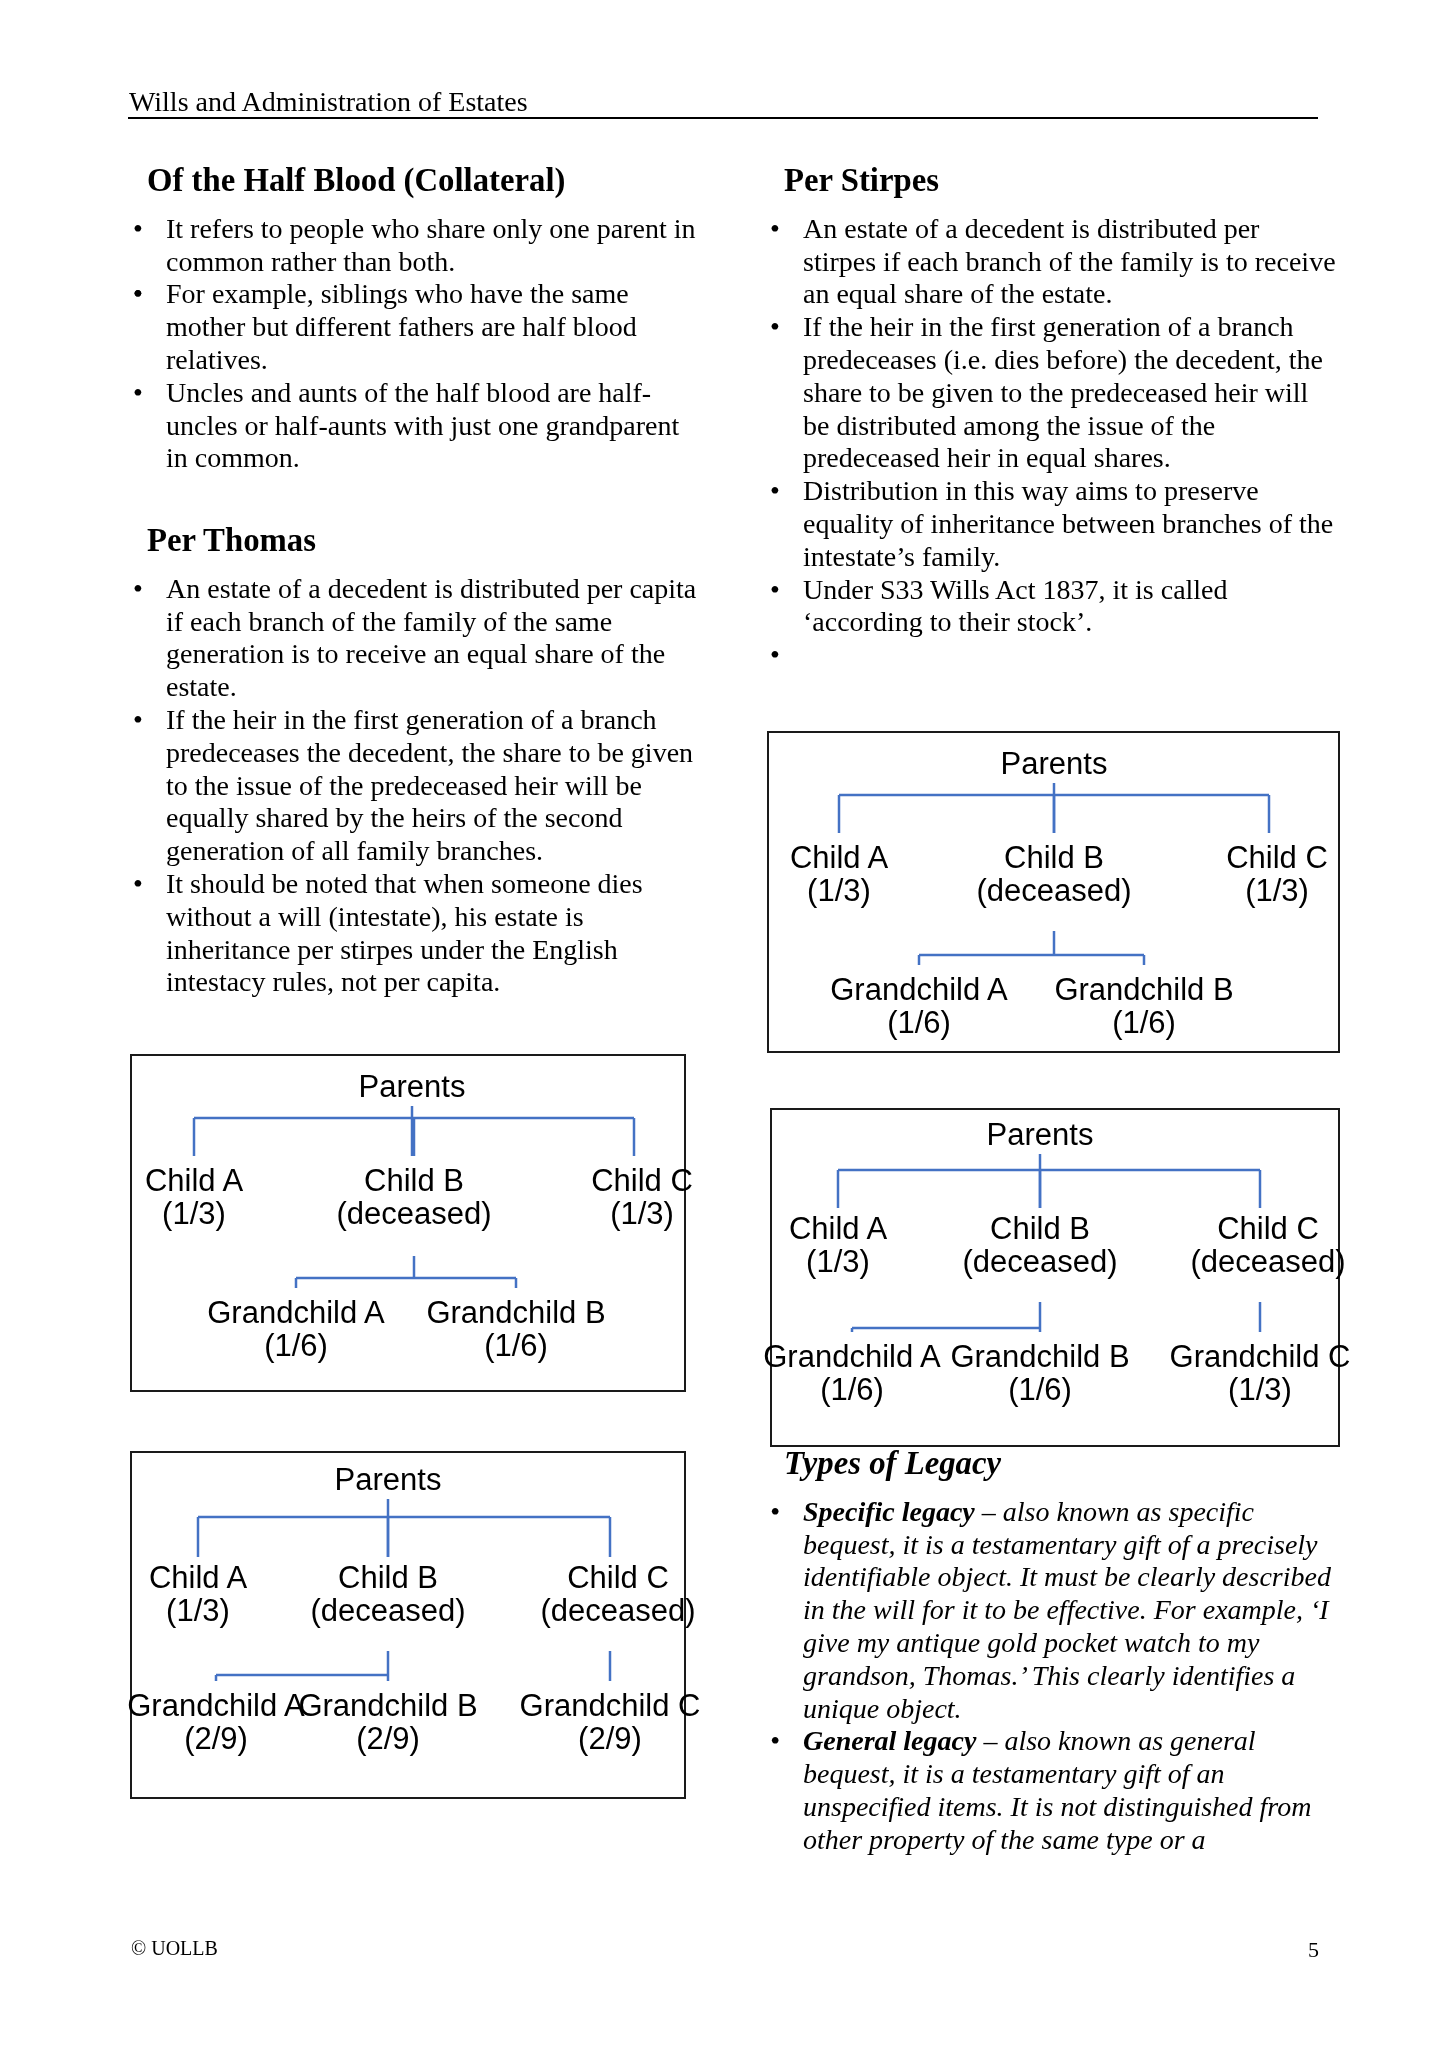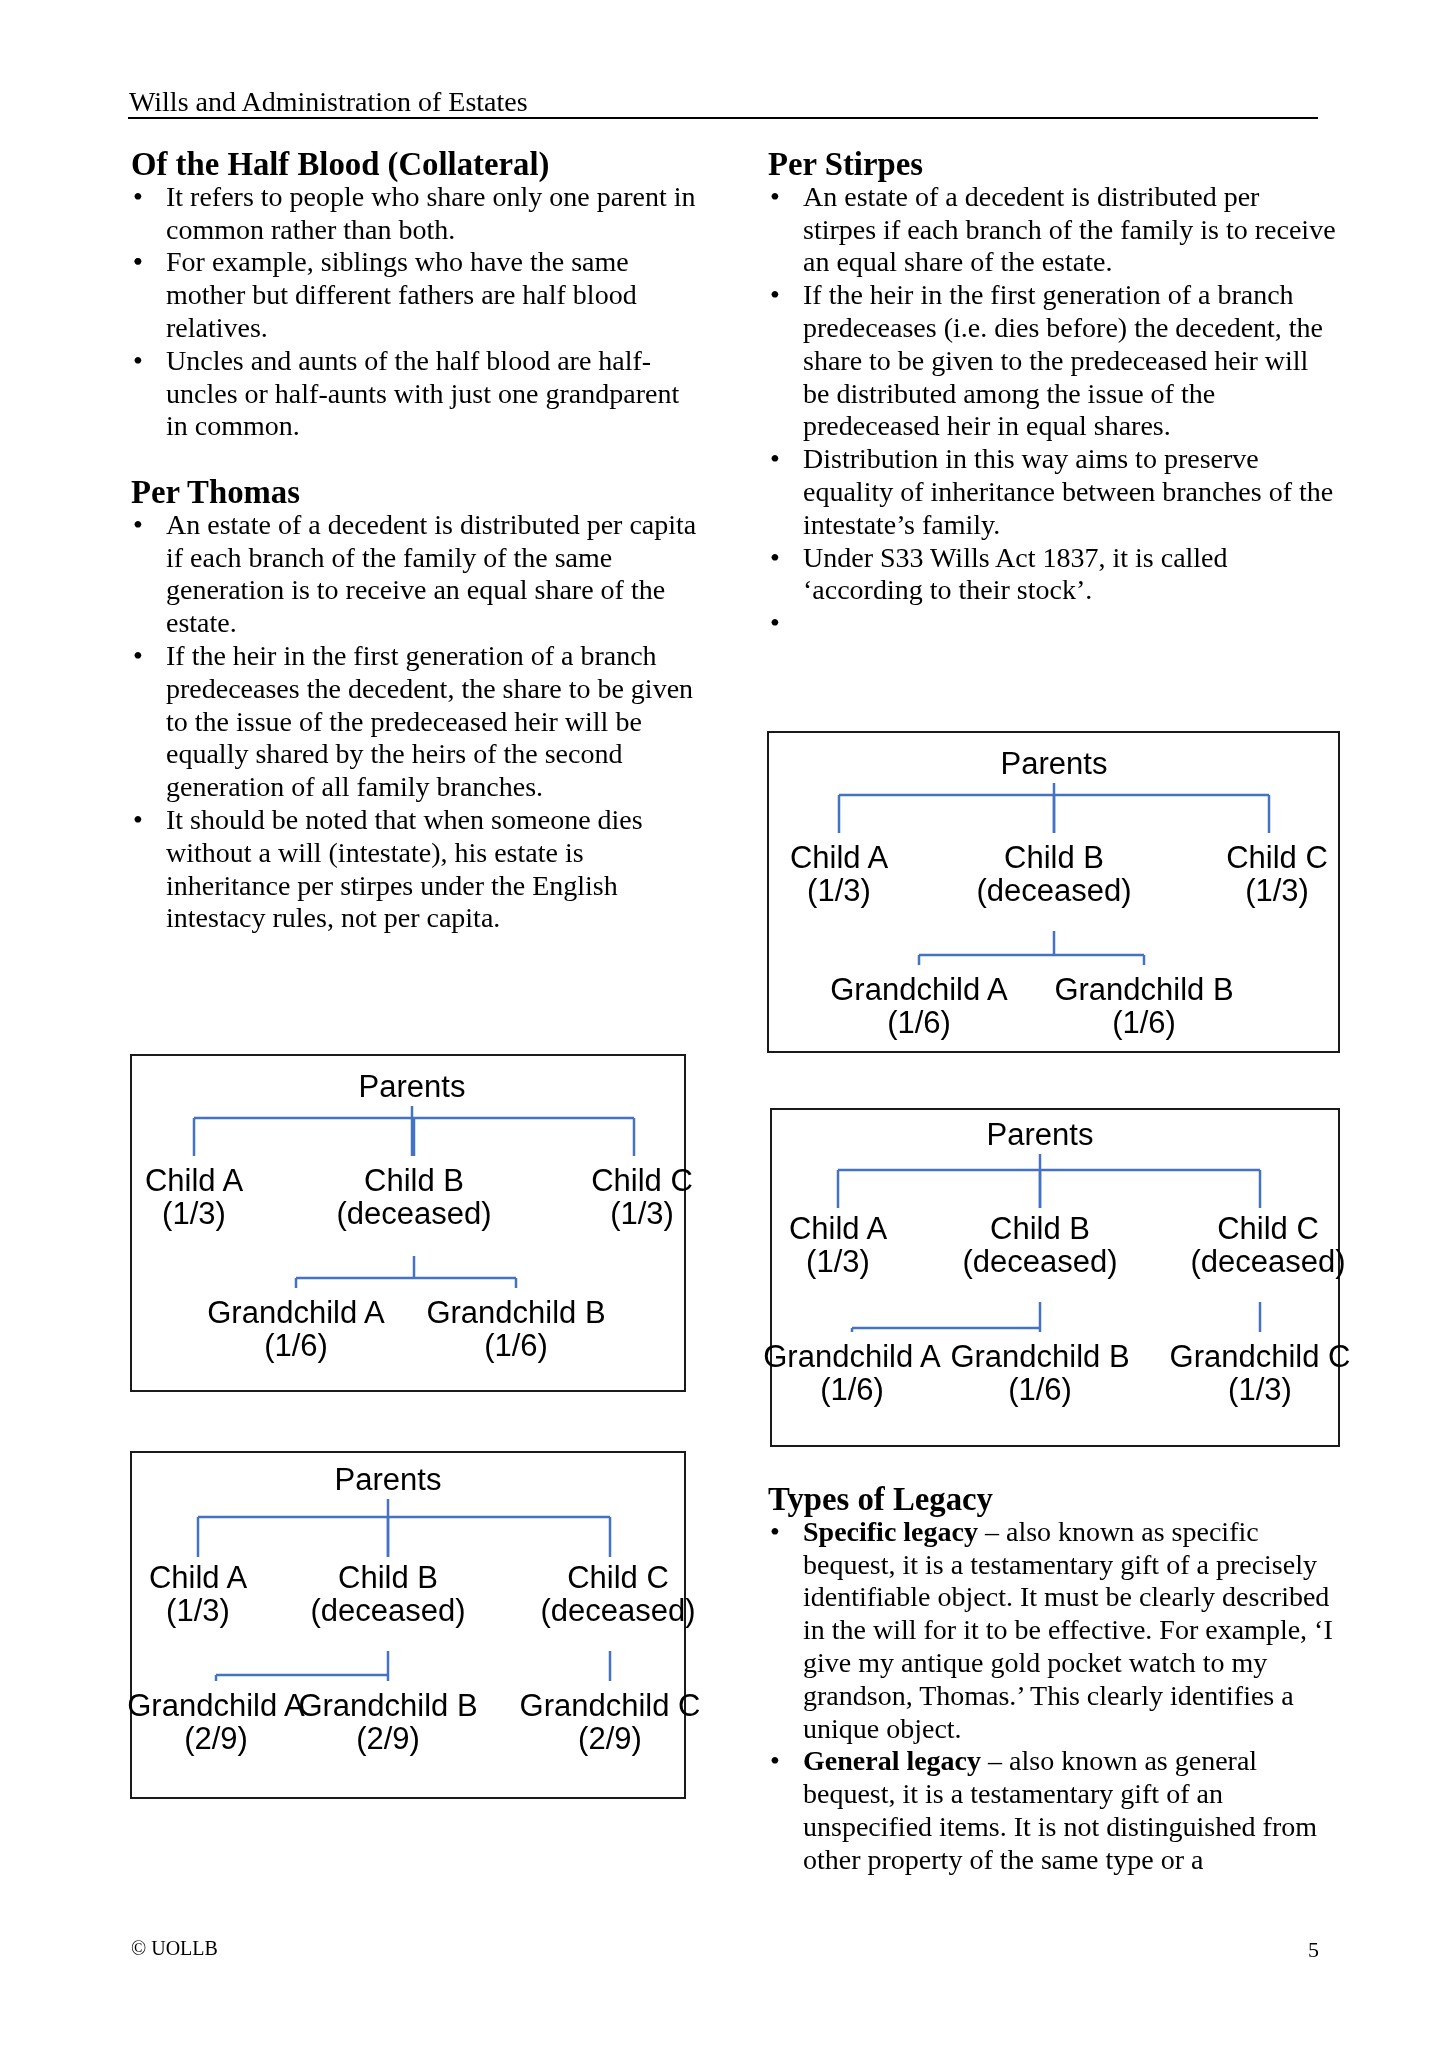--- a/index.html
+++ b/index.html
@@ -2,21 +2,21 @@
 <html><head>
 <meta charset="utf-8">
 <style>
   html, body { margin: 0; padding: 0; background: #ffffff; }
   body { width: 1445px; height: 2045px; position: relative; overflow: hidden; color: #000; font-family: "Liberation Serif", serif; }
   .running-header { position: absolute; left: 129px; top: 86px; font-size: 28px; }
   .header-rule { position: absolute; left: 128px; top: 117px; width: 1190px; height: 2px; background: #000; }
   .col { position: absolute; font-size: 28px; line-height: 32.8px; }
   .col-left { left: 131px; top: 148px; width: 570px; }
   .col-right { left: 768px; top: 148px; width: 570px; }
-  .section-heading { font-weight: bold; margin: 0; }
+  .section-heading { font-weight: bold; margin: 16px; }
   ul.bullets { list-style: none; margin: 0; padding: 0; }
   ul.bullets li { position: relative; padding-left: 35px; }
   ul.bullets li .bullet { position: absolute; left: 2px; top: 0; }
   .gap { height: 32.8px; }
   .lead { font-weight: bold; }
   .diagram { position: absolute; border: 2px solid #1a1a1a; background: #fff; font-family: "Liberation Sans", sans-serif; font-size: 31px; }
   .diagram svg { position: absolute; left: 0; top: 0; overflow: visible; }
   .node { position: absolute; text-align: center; line-height: 33px; white-space: nowrap; transform: translateX(-50%); }
   .footer-left { position: absolute; left: 131px; top: 1937px; font-size: 20px; }
   .footer-right { position: absolute; left: 1308px; top: 1937px; font-size: 22px; }
@@ -54,21 +54,21 @@
     <ul class="bullets">
       <li><span class="bullet">•</span><span>An estate of a decedent is distributed per stirpes if each branch of the family is to receive an equal share of the estate.</span></li>
       <li><span class="bullet">•</span><span>If the heir in the first generation of a branch predeceases (i.e. dies before) the decedent, the share to be given to the predeceased heir will be distributed among the issue of the predeceased heir in equal shares.</span></li>
       <li><span class="bullet">•</span><span>Distribution in this way aims to preserve equality of inheritance between branches of the intestate’s family.</span></li>
       <li><span class="bullet">•</span><span>Under S33 Wills Act 1837, it is called ‘according to their stock’.</span></li>
       <li><span class="bullet">•</span></li>
     </ul>
   </div>
 </div>
 
-<div class="col" style="left:768px; top:1483px; width:570px;">
+<div class="col" style="left:768px; top:1431px; width:570px;font-style:italic;">
   <div>
     <h3 class="section-heading">Types of Legacy</h3>
     <ul class="bullets">
       <li><span class="bullet">•</span><span class="lead">Specific legacy</span><span> – also known as specific bequest, it is a testamentary gift of a precisely identifiable object. It must be clearly described in the will for it to be effective. For example, ‘I give my antique gold pocket watch to my grandson, Thomas.’ This clearly identifies a unique object.</span></li>
       <li><span class="bullet">•</span><span class="lead">General legacy</span><span> – also known as general bequest, it is a testamentary gift of an unspecified items. It is not distinguished from other property of the same type or a</span></li>
     </ul>
   </div>
 </div>
 
 <div class="diagram" id="d1" style="left:767px; top:731px; width:569px; height:318px;">

